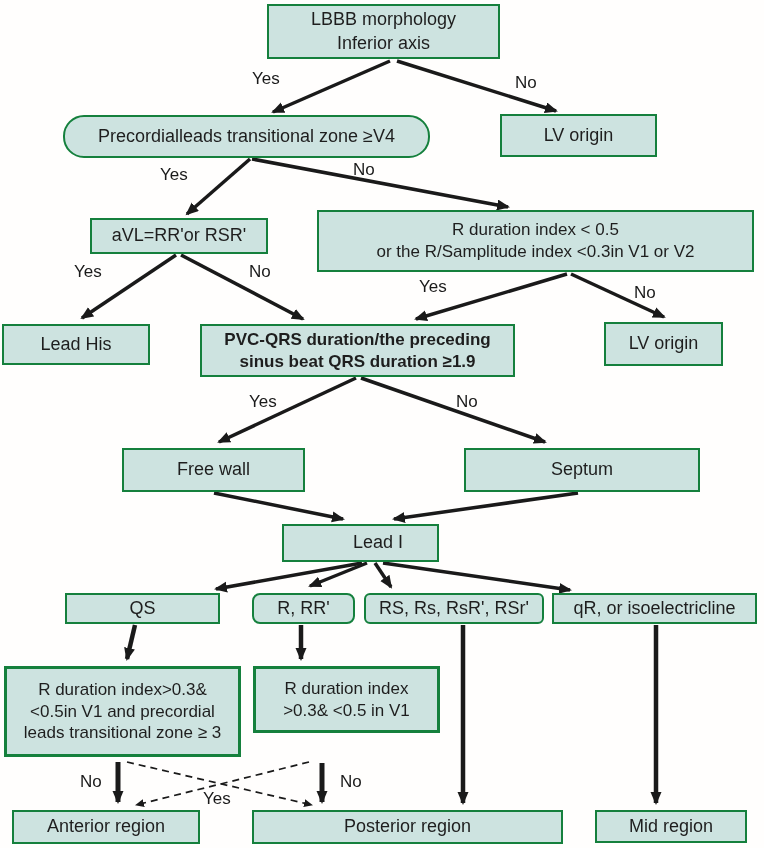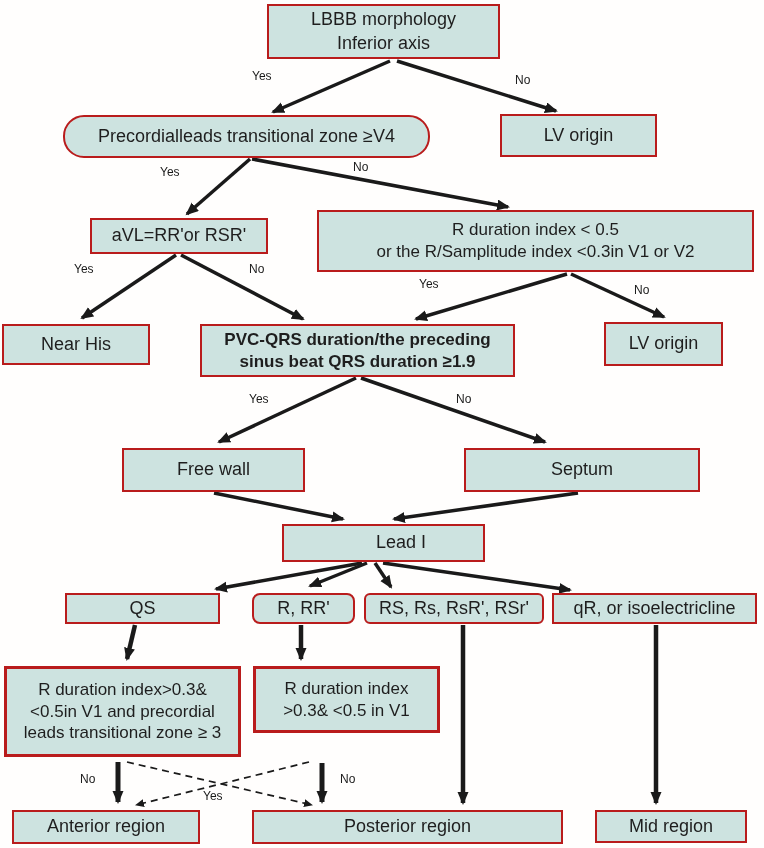--- a/index.html
+++ b/index.html
@@ -25,36 +25,36 @@
     fill: none;
   }
   .edge.w35 { stroke-width: 3.5px; }
   .edge.w45 { stroke-width: 4.5px; }
   .edge.w50 { stroke-width: 5px; }
   .edge.dashed { stroke-width: 1.7px; stroke-dasharray: 7 5; }
   .node {
     position: absolute;
     box-sizing: border-box;
     background: #cde3e0;
-    border: 2px solid #b91c1c;
+    border: 2px solid #15803d;
     display: flex;
     align-items: center;
     justify-content: center;
     text-align: center;
     color: #1e1e1e;
     font-size: 18px;
     line-height: 1.28;
     white-space: pre-line;
   }
   .node.thick { border-width: 3px; }
   .node.small-text { font-size: 17px; }
   .edge-label {
     position: absolute;
     color: #1a1a1a;
-    font-size: 12px;
+    font-size: 17px;
     line-height: 1;
     white-space: nowrap;
   }
 </style>
 </head>
 <body>
 
 <div id="figure">
 
   <svg id="edges-layer" viewBox="0 0 764 848" xmlns="http://www.w3.org/2000/svg">
@@ -98,32 +98,32 @@
 
   <div class="node" style="left:63px; top:115px; width:367px; height:43px;border-radius:21px;">Precordialleads transitional zone ≥V4</div>
 
   <div class="node" style="left:500px; top:114px; width:157px; height:43px;">LV origin</div>
 
   <div class="node" style="left:90px; top:218px; width:178px; height:36px;">aVL=RR'or RSR'</div>
 
   <div class="node small-text" style="left:317px; top:210px; width:437px; height:62px;">R duration index &lt; 0.5
 or the R/Samplitude index &lt;0.3in V1 or V2</div>
 
-  <div class="node" style="left:2px; top:324px; width:148px; height:41px;">Near His</div>
+  <div class="node" style="left:2px; top:324px; width:148px; height:41px;">Lead His</div>
 
   <div class="node small-text" style="left:200px; top:324px; width:315px; height:53px;font-weight:bold;">PVC-QRS duration/the preceding
 sinus beat QRS duration ≥1.9</div>
 
   <div class="node" style="left:604px; top:322px; width:119px; height:44px;">LV origin</div>
 
   <div class="node" style="left:122px; top:448px; width:183px; height:44px;">Free wall</div>
 
   <div class="node" style="left:464px; top:448px; width:236px; height:44px;">Septum</div>
 
-  <div class="node" style="left:282px; top:524px; width:203px; height:38px;padding-left:35px;">Lead I</div>
+  <div class="node" style="left:282px; top:524px; width:157px; height:38px;padding-left:35px;">Lead I</div>
 
   <div class="node" style="left:65px; top:593px; width:155px; height:31px;">QS</div>
 
   <div class="node" style="left:252px; top:593px; width:103px; height:31px;border-radius:8px;">R, RR'</div>
 
   <div class="node" style="left:364px; top:593px; width:180px; height:31px;border-radius:6px;">RS, Rs, RsR', RSr'</div>
 
   <div class="node" style="left:552px; top:593px; width:205px; height:31px;">qR, or isoelectricline</div>
 
   <div class="node thick small-text" style="left:4px; top:666px; width:237px; height:91px;">R duration index&gt;0.3&amp;

